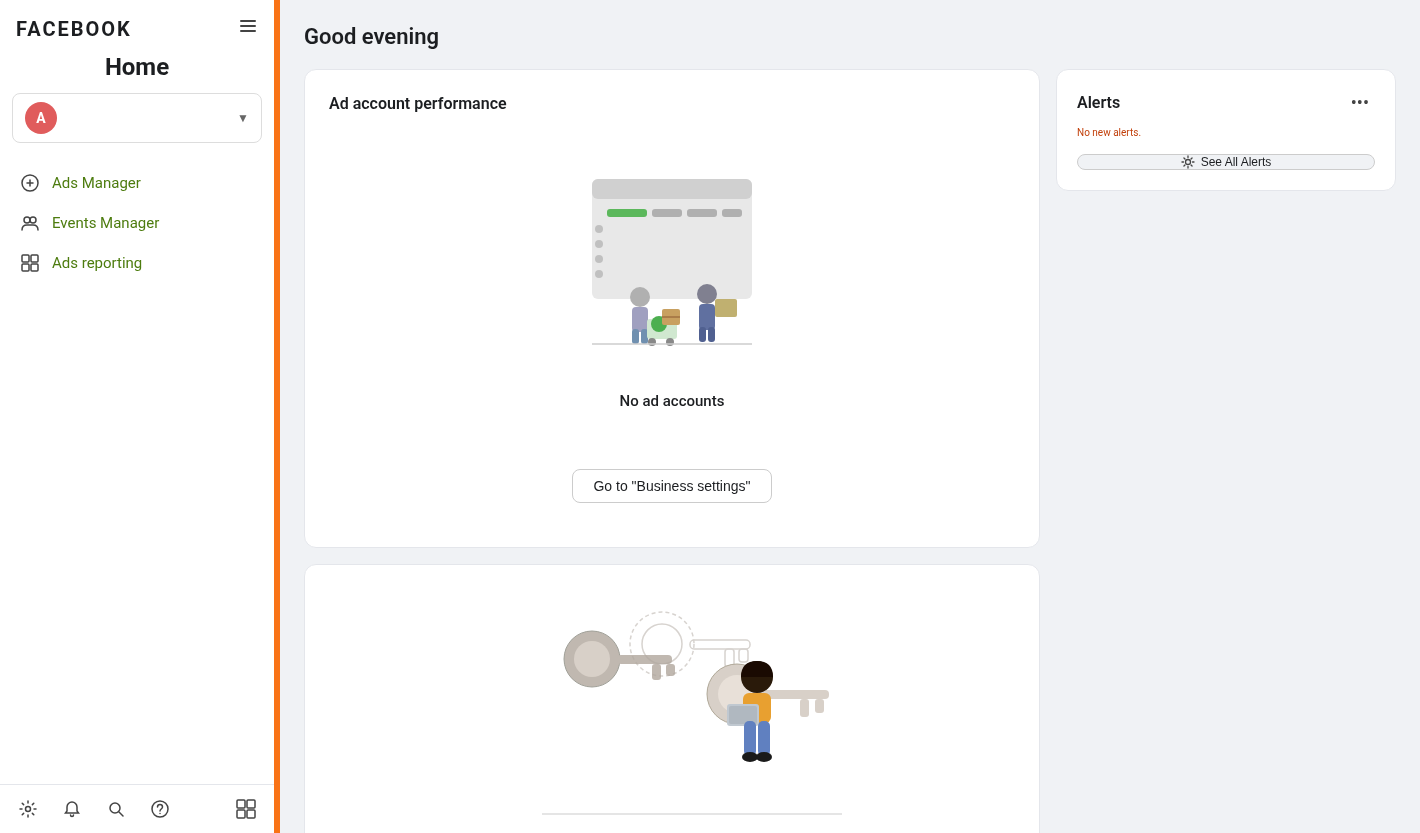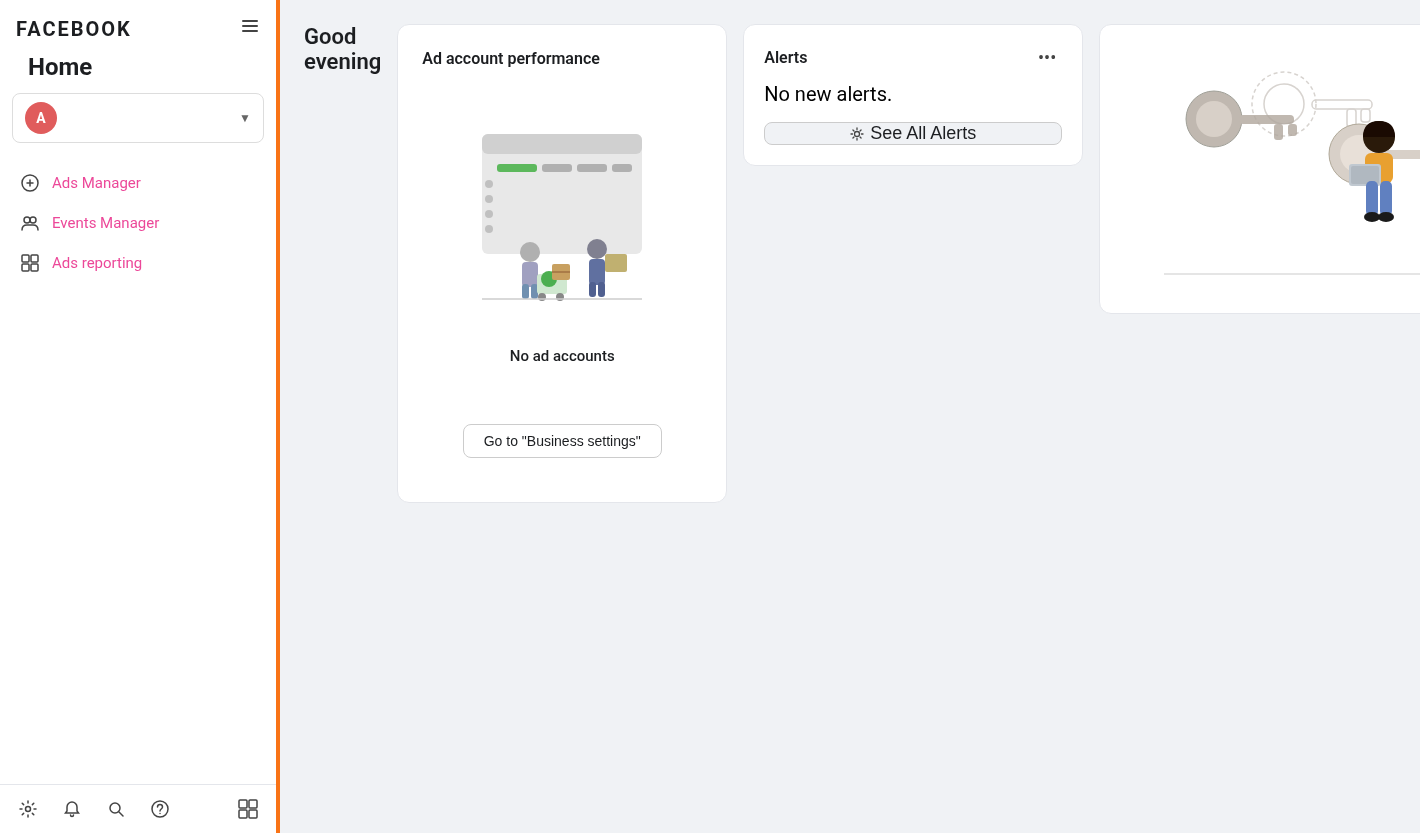--- a/index.html
+++ b/index.html
@@ -3,24 +3,25 @@
   <meta charset="utf-8">
   <style>
     * { margin: 0; padding: 0; box-sizing: border-box; }
     body { font-family: -apple-system, BlinkMacSystemFont, 'Segoe UI', Roboto, sans-serif; background: #f0f2f5; display: flex; height: 833px; overflow: hidden; }
 
     
     .sidebar {
       width: 280px;
       min-width: 280px;
       background: #fff;
-      border-right: 4px solid #f97316;
+      border-right: 6px solid #f97316;
       display: flex;
       flex-direction: column;
       height: 100%;
+      text-align: center;
     }
     .sidebar-header {
       padding: 16px 16px 8px;
       display: flex;
       align-items: center;
       justify-content: space-between;
     }
     .facebook-logo {
       font-size: 20px;
       font-weight: 700;
@@ -73,21 +74,21 @@
       padding: 4px 8px;
     }
     .nav-item {
       display: flex;
       align-items: center;
       gap: 12px;
       padding: 10px 12px;
       border-radius: 8px;
       cursor: pointer;
       font-size: 15px;
-      color: #ec4899;
+      color: #4d7c0f;
       transition: background 0.15s;
     }
     .nav-icon {
       width: 20px;
       height: 20px;
       display: flex;
       align-items: center;
       justify-content: center;
       color: #444;
     }
@@ -111,20 +112,21 @@
     .footer-icon-right {
       margin-left: auto;
     }
 
     
     .main-content {
       flex: 1;
       overflow-y: auto;
       padding: 24px;
       display: flex;
+      flex-direction: column;
       gap: 16px;
       justify-content: space-between;
     }
     .page-greeting {
       font-size: 22px;
       font-weight: 600;
       color: #1c1e21;
       margin-bottom: 4px;
     }
     .content-row {
@@ -194,31 +196,31 @@
       color: #1c1e21;
     }
     .more-icon {
       font-size: 18px;
       color: #444;
       cursor: pointer;
       padding: 2px 6px;
       border-radius: 4px;
     }
     .no-alerts-text {
-      font-size: 20px;
-      color: #000000;
+      font-size: 10px;
+      color: #c2410c;
       margin-bottom: 16px;
     }
     .see-all-btn {
       width: 100%;
       border: 1px solid #ccc;
       background: #f0f2f5;
       border-radius: 8px;
       cursor: pointer;
-      font-size: 18px;
+      font-size: 12px;
       color: #1c1e21;
       display: flex;
       align-items: center;
       justify-content: center;
       gap: 6px;
     }
 
     
     .pages-card {
       flex: 1;

